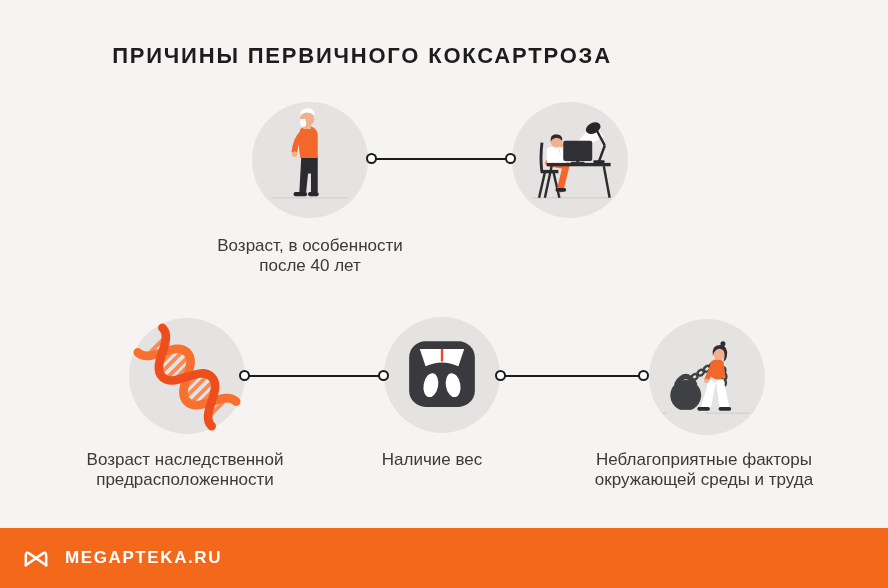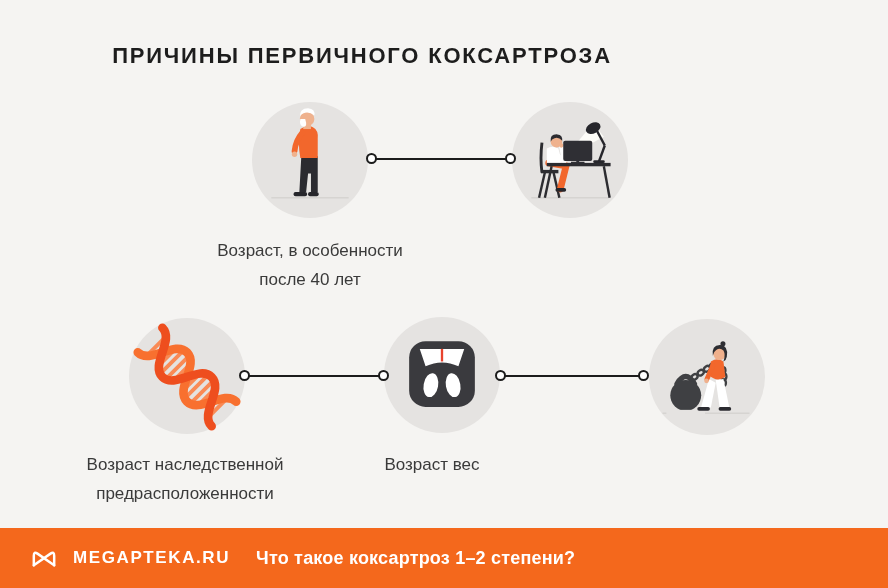--- a/index.html
+++ b/index.html
@@ -2,38 +2,38 @@
 <html><head>
 <meta charset="utf-8">
 <style>
   html,body{margin:0;padding:0;background:#fff;}
   .canvas{position:relative;width:888px;height:588px;background:#f5f4f2;overflow:hidden;
           font-family:"Liberation Sans",sans-serif;}
   .title{position:absolute;top:43px;left:0;width:724px;margin:0;text-align:center;
          font-size:22px;font-weight:800;letter-spacing:1.8px;color:#1d1d1d;}
   .circle{position:absolute;width:116px;height:116px;border-radius:50%;background:#e5e3e1;}
   .circle svg{position:absolute;left:0;top:0;overflow:visible;}
-  .label{position:absolute;width:300px;text-align:center;font-size:17px;line-height:29px;
+  .label{position:absolute;width:300px;text-align:center;font-size:17px;line-height:20px;
          color:#3a3a3a;white-space:pre-line;}
   .connector{position:absolute;height:2px;background:#1c1c1c;}
   .ring{position:absolute;width:7px;height:7px;border:2.5px solid #1c1c1c;border-radius:50%;
         background:#ffffff;top:-5px;}
   .ring-l{left:-6px;} .ring-r{right:-6px;}
   
   .c1{left:252px;top:102px;} .c2{left:512px;top:102px;}
   .c3{left:129px;top:318px;} .c4{left:384px;top:317px;} .c5{left:649px;top:319px;}
   
   .conn1{left:372px;top:158px;width:138px;}
   .conn2{left:245px;top:375px;width:138px;}
   .conn3{left:501px;top:375px;width:142px;}
   
   .l1{left:160px;top:236px;} .l2{left:420px;top:236px;}
   .l3{left:35px;top:450px;}  .l4{left:282px;top:450px;} .l5{left:554px;top:450px;}
   .footer{position:absolute;left:0;bottom:0;width:888px;height:60px;background:#f4681c;
-          display:flex;align-items:center;padding-left:28px;box-sizing:border-box;}
+          display:flex;align-items:center;padding-left:20px;box-sizing:border-box;}
   .brand{color:#fff;font-size:17px;font-weight:800;letter-spacing:1.6px;margin-left:13px;}
   .question{color:#fff;font-size:18px;font-weight:700;margin-left:26px;letter-spacing:.2px;}
 </style>
 </head>
 <body>
 
 <div class="canvas">
 
   <h1 class="title">ПРИЧИНЫ ПЕРВИЧНОГО КОКСАРТРОЗА</h1>
 
@@ -152,24 +152,25 @@
     <span class="ring ring-l"></span>
     <span class="ring ring-r"></span>
   </div>
   <div class="connector conn3">
     <span class="ring ring-l"></span>
     <span class="ring ring-r"></span>
   </div>
 
   <div class="label l3">Возраст наследственной
 предрасположенности</div>
-  <div class="label l4">Возраст вес</div>
+  <div class="label l4">Наличие вес</div>
+  <div class="label l5">Неблагоприятные факторы
+окружающей среды и труда</div>
 
   <div class="footer">
     <svg width="32" height="24" viewBox="0 0 44 30">
       <path d="M8 25 L8 12 Q8 5.5 13 9 L36 25" fill="none" stroke="#ffffff" stroke-width="3.4" stroke-linecap="round" stroke-linejoin="round"></path>
       <path d="M36 25 L36 12 Q36 5.5 31 9 L8 25" fill="none" stroke="#ffffff" stroke-width="3.4" stroke-linecap="round" stroke-linejoin="round"></path>
     </svg>
     <span class="brand">MEGAPTEKA.RU</span>
-    <span class="question">Что такое коксартроз 1–2 степени?</span>
   </div>
 
 </div>
 
 </body></html>

